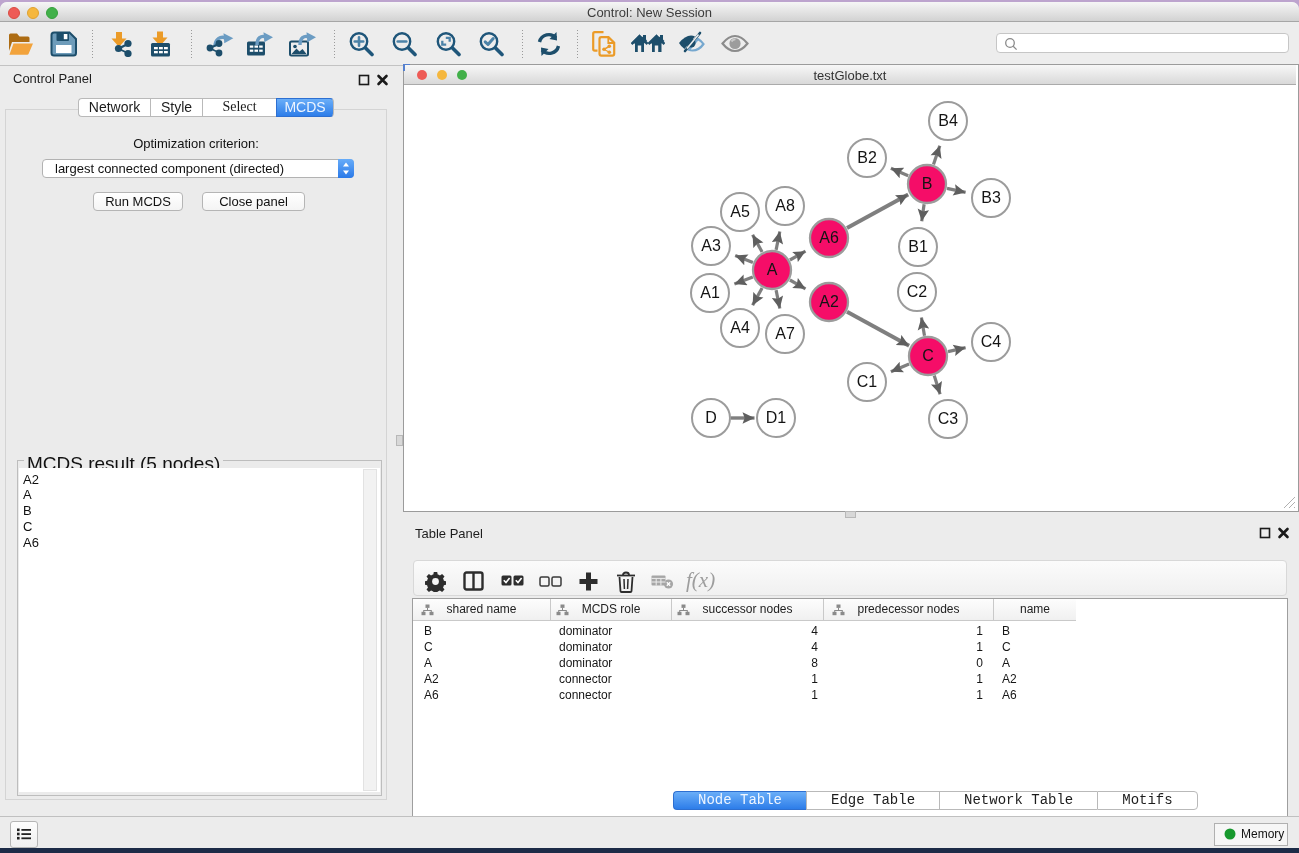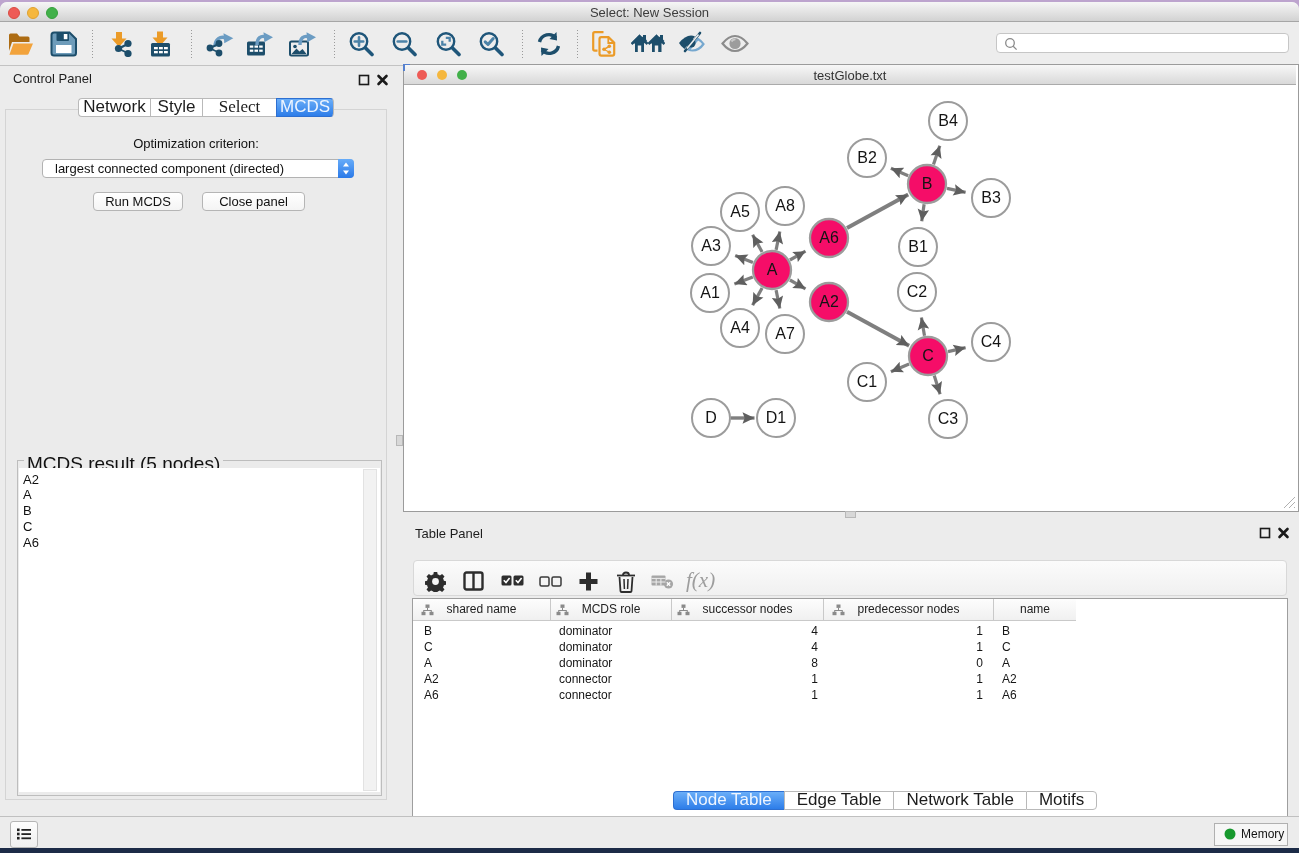--- a/index.html
+++ b/index.html
@@ -11,21 +11,21 @@
 #titlebar { top:0; left:0; width:1299px; height:20px; background:linear-gradient(#f6f6f6,#d2d2d2); border-bottom:1px solid #a6a6a6; border-radius:7px 7px 0 0; }
 .tl { width:12px; height:12px; border-radius:50%; top:5px; }
 #title { width:1299px; text-align:center; top:3px; font-size:13px; color:#3c3c3c; }
 #toolbar { top:20px; left:0; width:1299px; height:44px; background:#ededed; border-bottom:1px solid #c3c3c3; }
 .tbsep { top:8px; width:1px; height:29px; background-image:linear-gradient(#9a9a9a 34%, rgba(0,0,0,0) 0%); background-size:1px 3px; }
 .icon { top:9px; }
 #searchbox { top:11px; left:996px; width:293px; height:20px; background:#fff; border:1px solid #c6c6c6; border-radius:4px; }
 
 #cpTitle { top:69px; left:13px; font-size:13px; color:#1e1e1e; }
 #cpContent { top:107px; left:5px; width:382px; height:691px; background:#ebebeb; border:1px solid #d4d4d4; }
-.tabgroup { height:19px; display:flex; font-size:17px; }
+.tabgroup { height:19px; display:flex; font-size:14px; }
 .tabgroup .tab { background:#fff; border:1px solid #b9b9b9; border-right:none; color:#1c1c1c; display:flex; align-items:center; justify-content:center; }
 .tabgroup .tab:first-child { border-radius:4px 0 0 4px; }
 .tabgroup .tab:last-child { border-radius:0 4px 4px 0; border-right:1px solid #b9b9b9; }
 .tabgroup .sel { background:linear-gradient(#6aaef8,#2d7de9); border-color:#2d6fd1; color:#eef5ff; }
 #cpTabs { top:96px; left:78px; }
 #optlabel { top:134px; left:5px; width:382px; text-align:center; font-size:13px; color:#111; }
 #dropdown { top:157px; left:42px; width:312px; height:19px; background:#fff; border:1px solid #b2b2b2; border-radius:4px; font-size:13px; color:#111; line-height:17px; padding-left:12px; }
 #dropstep { top:-1px; right:-1px; width:16px; height:19px; border-radius:0 4px 4px 0; background:linear-gradient(#67acf9,#2a79e8); }
 .btn { height:19px; background:linear-gradient(#ffffff,#f4f4f4); border:1px solid #b5b5b5; border-radius:4px; font-size:13px; color:#111; display:flex; align-items:center; justify-content:center; }
 #fieldset { top:458px; left:17px; width:365px; height:336px; border:1px solid #bdbdbd; }
@@ -38,35 +38,35 @@
 .tl2 { width:10px; height:10px; border-radius:50%; top:5px; }
 #netname { width:100%; text-align:center; top:3px; font-size:13px; color:#333; }
 
 #tpTitle { top:524px; left:415px; font-size:13px; color:#1e1e1e; }
 #tptoolbar { top:550px; left:413px; width:874px; height:36px; background:linear-gradient(#fbfbfb,#f0f0f0); border:1px solid #d8d8d8; border-radius:4px;margin-top:8px; }
 #tbl { top:596px; left:412px; width:876px; height:228px; background:#fff; border:1px solid #9e9e9e; font-size:12px; color:#161616; }
 .hcell { top:0; height:22px; background:linear-gradient(#fdfdfd,#f0f0f0); border-right:1px solid #c9c9c9; border-bottom:1px solid #c9c9c9; display:flex; align-items:center; justify-content:center; font-size:12px; color:#222; }
 .cell { height:16px; line-height:16px; }
 .num { text-align:right; }
 #tblTabs { top:789px; left:673px; }
-#tblTabs .tab { padding:0 12px; }
+#tblTabs .tab { padding:0 24px;font-family:Liberation Mono, monospace; }
 
 #statusbar { top:814px; left:0; width:1299px; height:48px; background:#ececec; border-top:1px solid #c0c0c0; }
 #memBtn { top:6px; left:1214px; width:74px; height:23px; background:#f6f6f6; border:1px solid #b0b0b0; font-size:12px; color:#111; display:flex; align-items:center; }
 #listBtn { top:4px; left:10px; width:28px; height:27px; background:linear-gradient(#fdfdfd,#efefef); border:1px solid #b5b5b5; border-radius:3px; display:flex; align-items:center; justify-content:center; }
 </style>
 </head>
 <body>
 <div class="abs" id="deskTop"></div>
 <div class="abs" id="app">
   <div class="abs" id="titlebar">
     <div class="abs tl" style="left:8px; background:#ee5b56; border:1px solid #d94c43;"></div>
     <div class="abs tl" style="left:27px; background:#f5b73e; border:1px solid #dfa130;"></div>
     <div class="abs tl" style="left:46px; background:#42b04a; border:1px solid #36a03c;"></div>
-    <div class="abs" id="title">Select: New Session</div>
+    <div class="abs" id="title">Control: New Session</div>
   </div>
   <div class="abs" id="toolbar">
     <svg class="abs icon" style="left:7px;" width="28" height="26" viewBox="0 0 28 26">
       <path d="M2 4 Q2 2.5 3.5 2.5 L10 2.5 L12.5 5.5 L21 5.5 Q22.5 5.5 22.5 7 L22.5 11 L5 11 L2 20 Z" fill="#ad6c13"></path>
       <path d="M6.5 12.5 L26 12.5 L21.5 23 Q21.2 23.8 20.2 23.8 L2.4 23.8 Z" fill="#f2a33c"></path>
     </svg>
     <svg class="abs icon" style="left:50px;" width="28" height="26" viewBox="0 0 28 26">
       <path d="M4 1.5 L19.5 1.5 L26 8 L26 22 Q26 24.5 23.5 24.5 L4 24.5 Q1.5 24.5 1.5 22 L1.5 4 Q1.5 1.5 4 1.5 Z" fill="#6e9cba"></path>
       <path d="M6.5 1.5 L19 1.5 L19 9 Q19 10 18 10 L7.5 10 Q6.5 10 6.5 9 Z" fill="#1d4e6b"></path>
       <rect x="13.8" y="3" width="3.6" height="5.2" fill="#fff"></rect>

